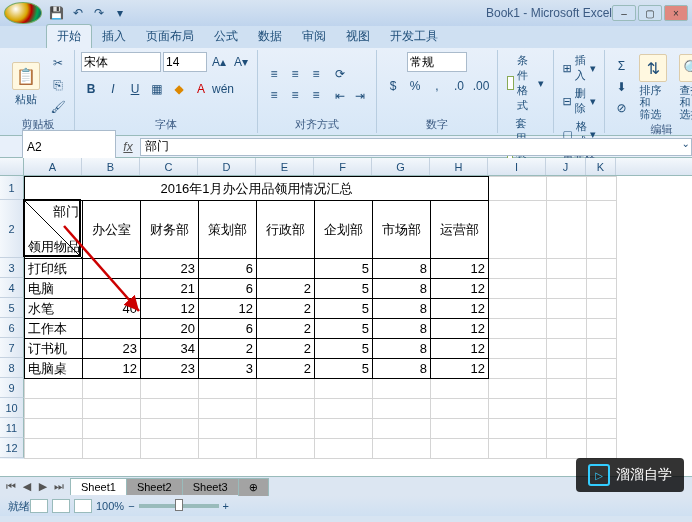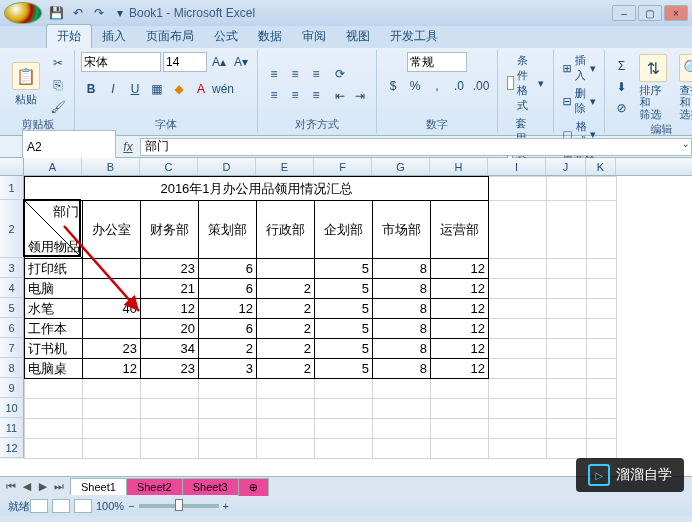--- a/index.html
+++ b/index.html
@@ -2,21 +2,21 @@
 <html><head>
   <meta charset="utf-8">
   <style>
     * { box-sizing: border-box; margin: 0; padding: 0; }
     body { font-family: "Microsoft YaHei", SimSun, Arial, sans-serif; font-size: 12px; background: #d7e4f2; width: 692px; height: 522px; overflow: hidden; position: relative; }
     
     .title-bar { height: 26px; background: linear-gradient(#d7e4f2,#bfd4ed); display: flex; align-items: center; padding: 0 4px; }
     .office-btn { width: 38px; height: 22px; background: radial-gradient(circle at 30% 30%, #fff, #d7a500 40%, #b70000 55%, #0a5 75%, #146 95%); border-radius: 50%; margin-right: 6px; border: 1px solid #7a6; }
     .qat { display: flex; gap: 3px; align-items: center; }
     .qat-btn { width: 18px; height: 18px; display: flex; align-items: center; justify-content: center; color: #1f4e79; }
-    .title-text { flex: 1; text-align: left; color: #3b5a82; font-size: 12px; }
+    .title-text { flex: 1; text-align: right; color: #3b5a82; font-size: 12px; }
     .win-controls { display: flex; gap: 2px; }
     .win-btn { width: 24px; height: 16px; background: #cfe0f2; border: 1px solid #9bb; display: flex; align-items: center; justify-content: center; font-size: 10px; color: #333; border-radius: 2px; }
     .win-btn.close { background: #e08880; }
     
     .ribbon-tabs { display: flex; height: 22px; background: #cfe0f2; padding-left: 46px; align-items: end; }
     .ribbon-tab { padding: 3px 10px; font-size: 12px; color: #1f4e79; cursor: pointer; }
     .ribbon-tab.active { background: #e8f0fa; border: 1px solid #9bb; border-bottom: none; border-radius: 3px 3px 0 0; }
     
     .ribbon { height: 88px; background: linear-gradient(#e8f0fa,#d7e7f7); border-bottom: 1px solid #9bb; display: flex; padding: 2px; }
     .group { border-right: 1px solid #b8cde0; padding: 2px 6px; display: flex; flex-direction: column; }
@@ -71,21 +71,21 @@
     .diag-top { position: absolute; right: 3px; top: 2px; }
     .diag-bot { position: absolute; left: 3px; bottom: 2px; }
     
     .sel-cell { position: absolute; border: 2px solid #000; pointer-events: none; }
     .arrow { position: absolute; pointer-events: none; }
     
     .sheet-tabs { height: 20px; background: #dce6f2; display: flex; align-items: center; font-size: 11px; border-top: 1px solid #9bb; }
     .tab-nav { display: flex; padding: 0 4px; gap: 2px; }
     .tab-nav span { width: 14px; text-align: center; color: #555; }
     .sheet-tab { padding: 2px 10px; background: #fff; border: 1px solid #9bb; border-bottom: none; margin-right: -1px; }
-    .sheet-tab.inactive { background: #ec4899; }
+    .sheet-tab.inactive { background: #a3a3a3; }
     
     .status-bar { height: 20px; background: linear-gradient(#dce6f2,#cfe0f2); display: flex; align-items: center; padding: 0 8px; font-size: 11px; color: #1f4e79; }
     .view-controls { display: flex; align-items: center; gap: 4px; }
     .view-btn { width: 18px; height: 14px; background: #fff; border: 1px solid #9bb; }
     .zoom-slider { width: 80px; height: 4px; background: #9bb; position: relative; }
     .zoom-thumb { position: absolute; width: 8px; height: 12px; background: #fff; border: 1px solid #777; top: -5px; left: 36px; }
     
     .watermark { position: absolute; right: 8px; bottom: 30px; background: rgba(0,0,0,0.8); color: #fff; padding: 6px 12px; border-radius: 4px; display: flex; align-items: center; gap: 6px; font-size: 14px; }
     .wm-logo { width: 22px; height: 22px; border: 2px solid #3cf; border-radius: 3px; display: flex; align-items: center; justify-content: center; color: #3cf; font-size: 10px; }
     

